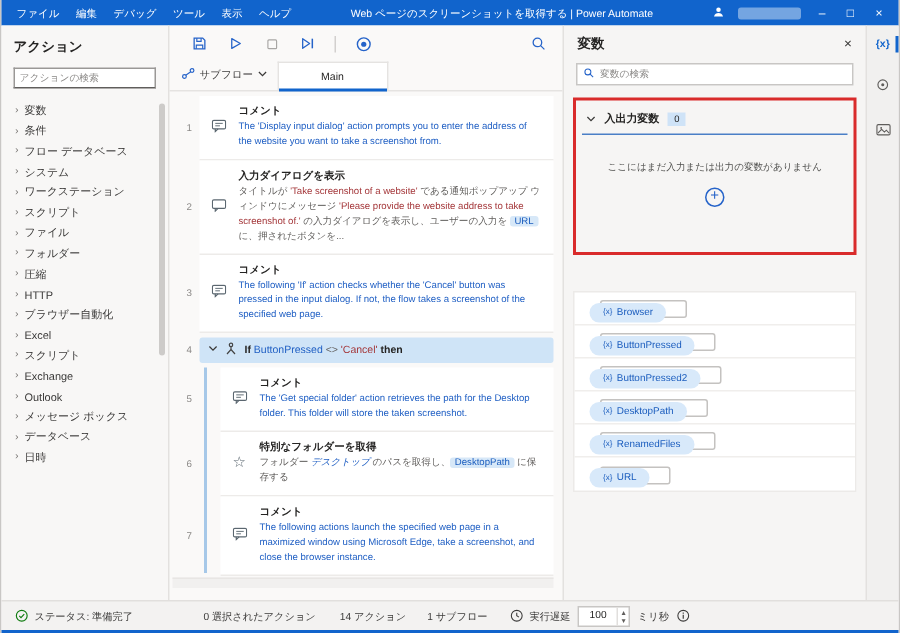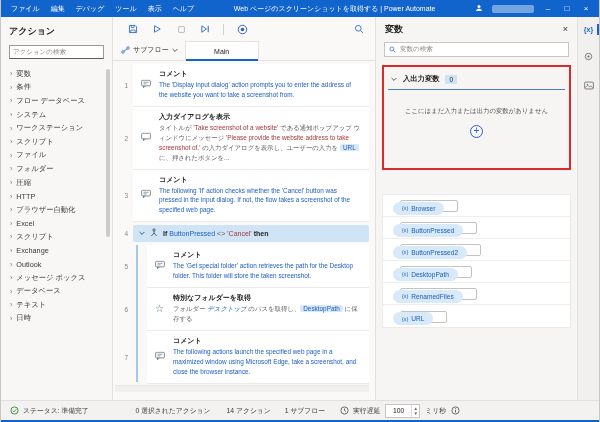--- a/index.html
+++ b/index.html
@@ -196,24 +196,20 @@
             <span class="chev-r">›</span>
             <span>Outlook</span>
           </div>
           <div class="group">
             <span class="chev-r">›</span>
             <span>メッセージ ボックス</span>
           </div>
           <div class="group">
             <span class="chev-r">›</span>
             <span>データベース</span>
-          </div>
-          <div class="group">
-            <span class="chev-r">›</span>
-            <span>テキスト</span>
           </div>
           <div class="group">
             <span class="chev-r">›</span>
             <span>日時</span>
           </div>
         </div>
       <div class="sb-scroll"></div>
     </div>
 
     <div class="canvas">

